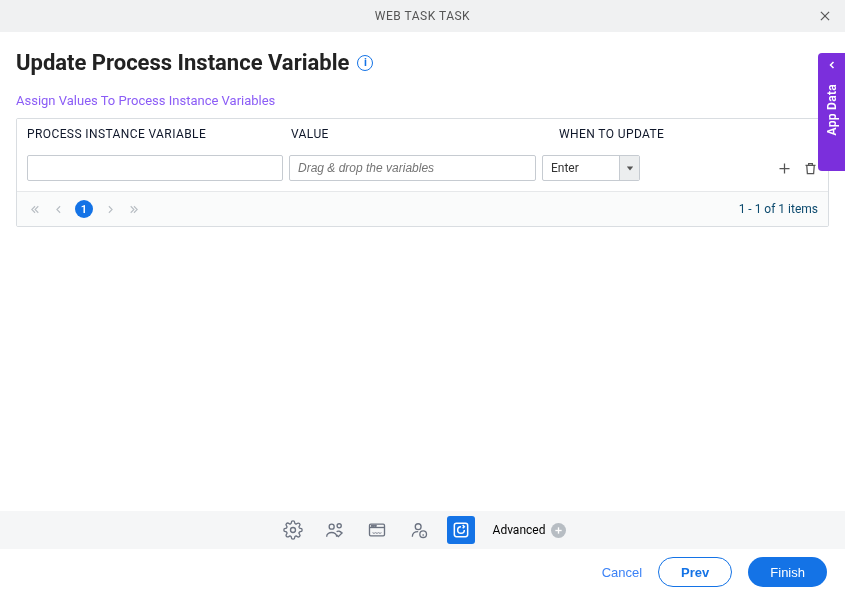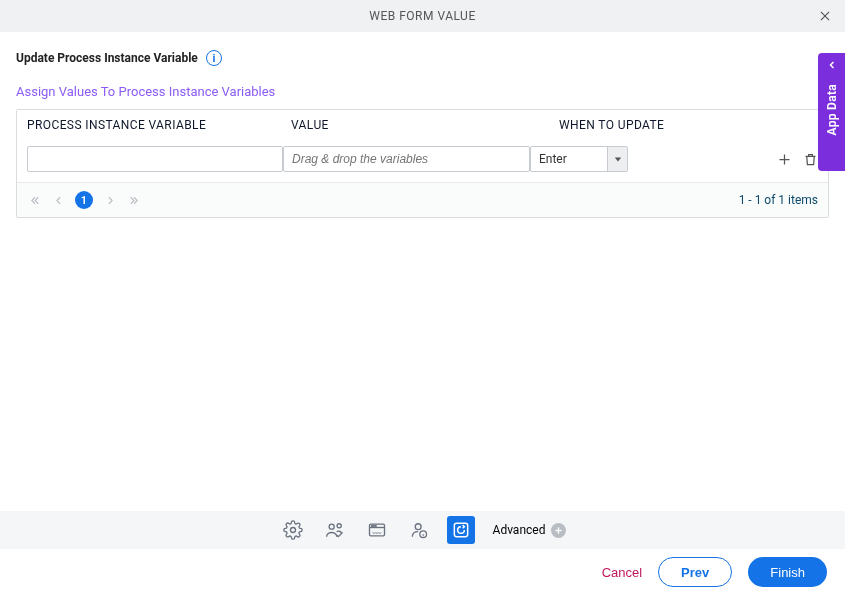--- a/index.html
+++ b/index.html
@@ -41,21 +41,21 @@
   .content {
     padding: 18px 16px 0 16px;
   }
   .page-title-row {
     display: flex;
     align-items: center;
     gap: 8px;
     margin-bottom: 18px;
   }
   .page-title {
-    font-size: 12px;
+    font-size: 22px;
     font-weight: 700;
     color: #222;
     text-align: right;
   }
   .info-icon {
     width: 16px;
     height: 16px;
     border: 1.5px solid #1473e6;
     border-radius: 50%;
     display: flex;
@@ -84,20 +84,21 @@
     letter-spacing: 0.4px;
     background: #fff;
   }
   .col1 { width: 264px; }
   .col2 { width: 268px; }
   .col3 { flex: 1; }
   .grid-row {
     display: flex;
     align-items: center;
     padding: 6px 10px 10px 10px;
+    gap: 6px;
   }
   .cell-input {
     height: 26px;
     border: 1px solid #c6cbd1;
     border-radius: 2px;
     background: #fff;
     padding: 0 8px;
     font-size: 12px;
     color: #333;
   }
@@ -265,21 +266,21 @@
     display: flex;
     align-items: center;
     justify-content: flex-end;
     gap: 16px;
     padding: 0 18px;
     background: #fff;
   }
   .btn-text {
     background: none;
     border: none;
-    color: #be185d;
+    color: #3b82f6;
     font-size: 13px;
     cursor: pointer;
   }
   .btn-outline {
     border: 1.5px solid #1473e6;
     background: #fff;
     color: #1473e6;
     border-radius: 16px;
     height: 30px;
     padding: 4px 22px;
@@ -296,21 +297,21 @@
     padding: 0 22px;
     font-size: 13px;
     font-weight: 400;
     cursor: pointer;
   }
 </style>
 </head>
 <body>
 
 <div class="header-bar">
-  <span>WEB FORM VALUE</span>
+  <span>WEB TASK TASK</span>
   <span class="header-close">
     <svg viewBox="0 0 24 24" fill="none" stroke="currentColor" stroke-width="2">
       <line x1="5" y1="5" x2="19" y2="19"></line>
         <line x1="19" y1="5" x2="5" y2="19"></line>
     </svg>
   </span>
 </div>
 
 <div class="content">
   <div class="page-title-row">

